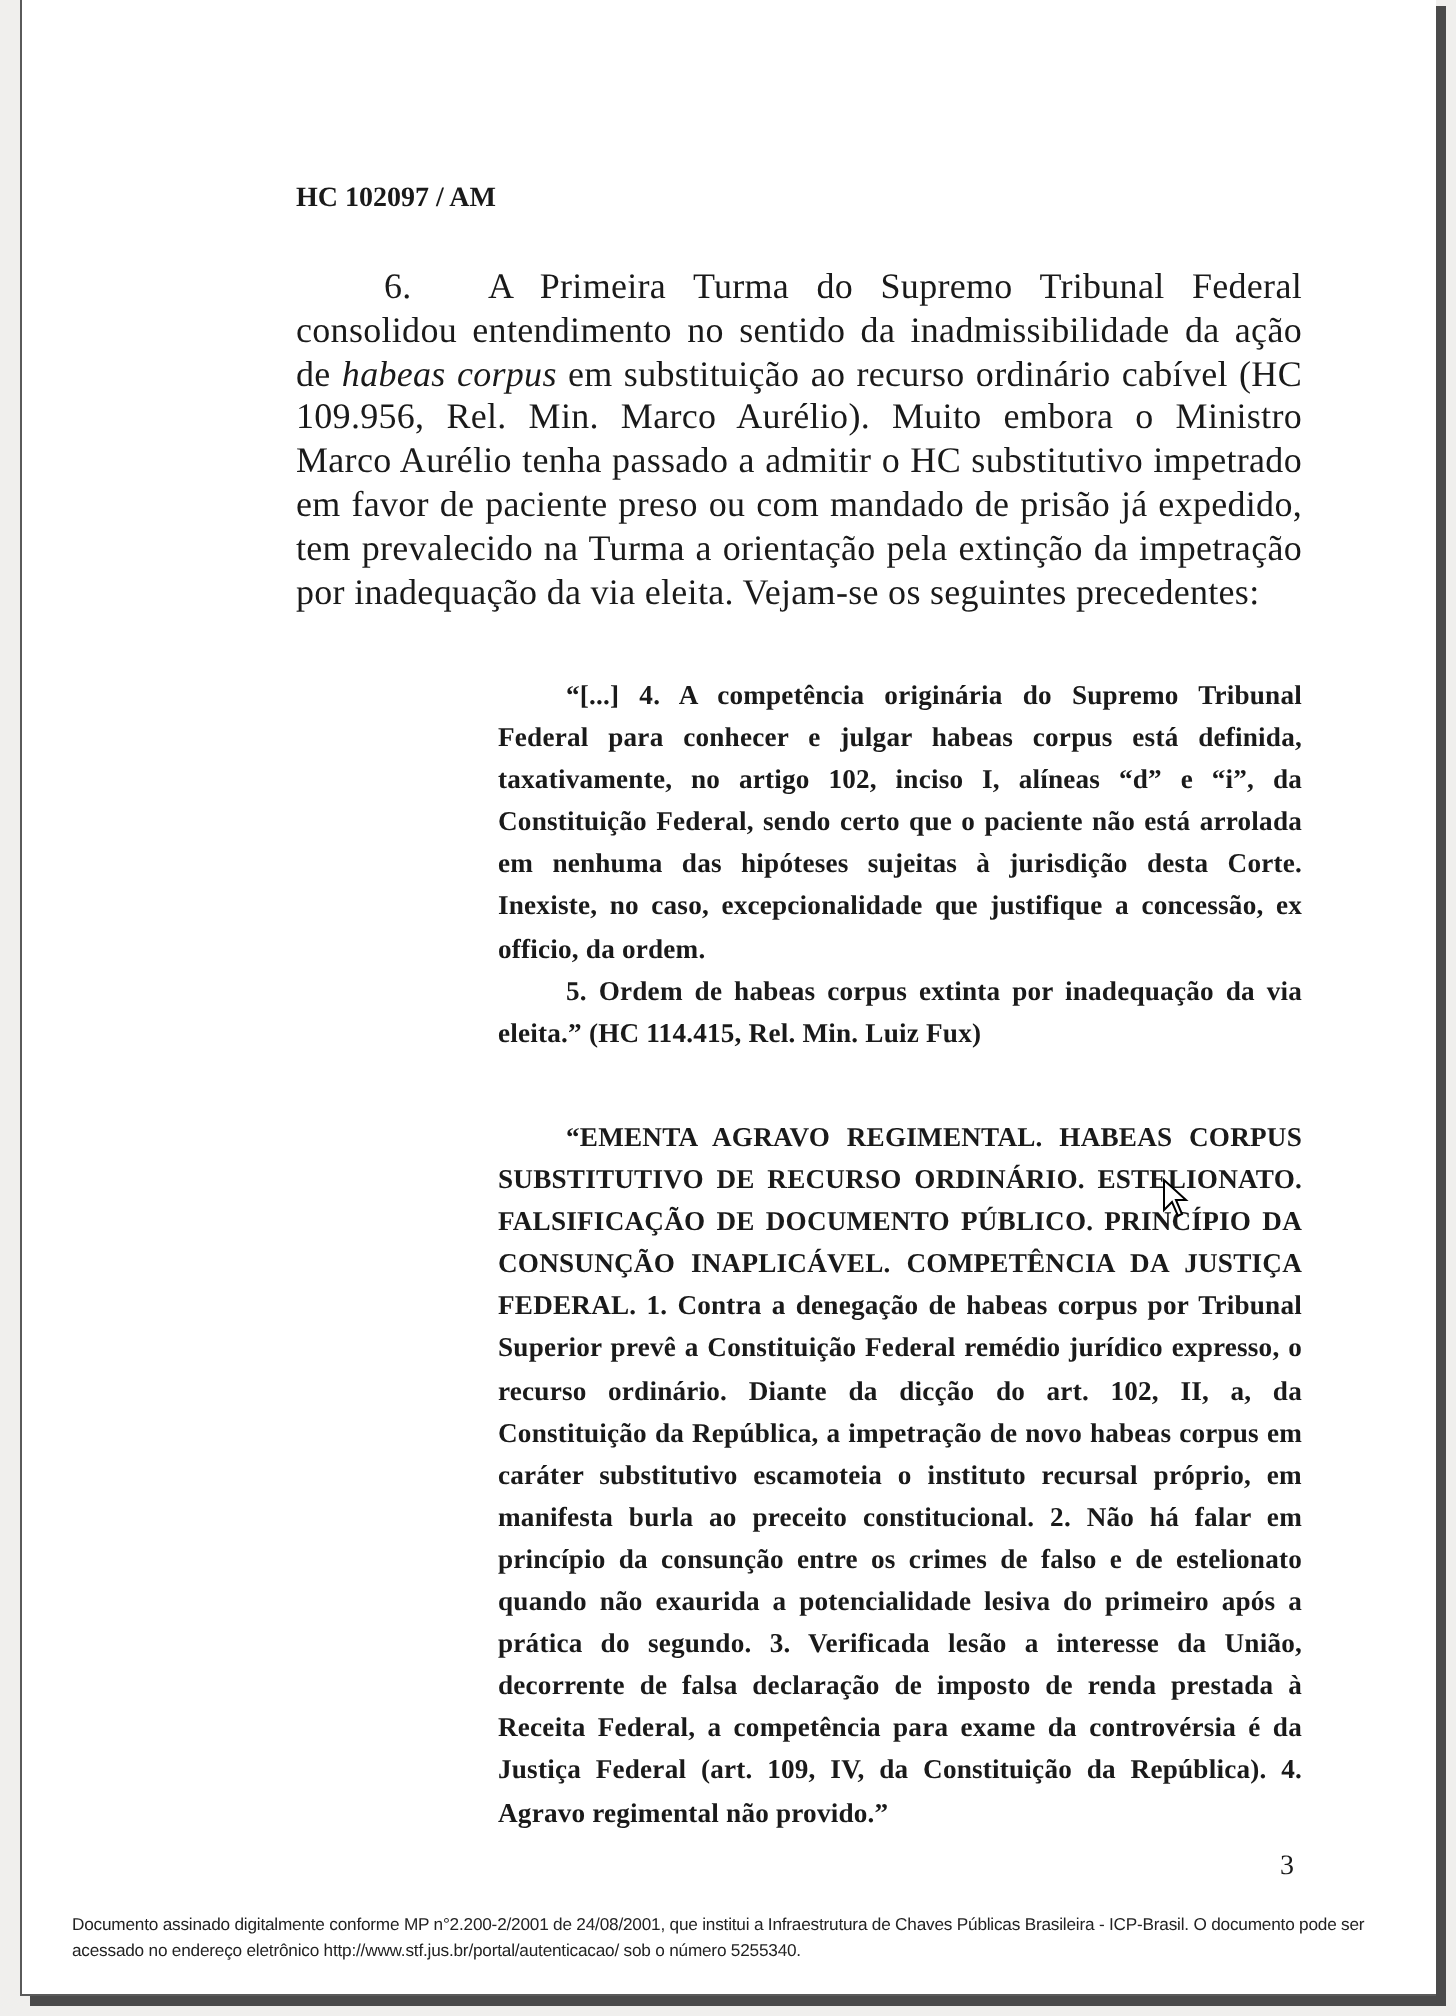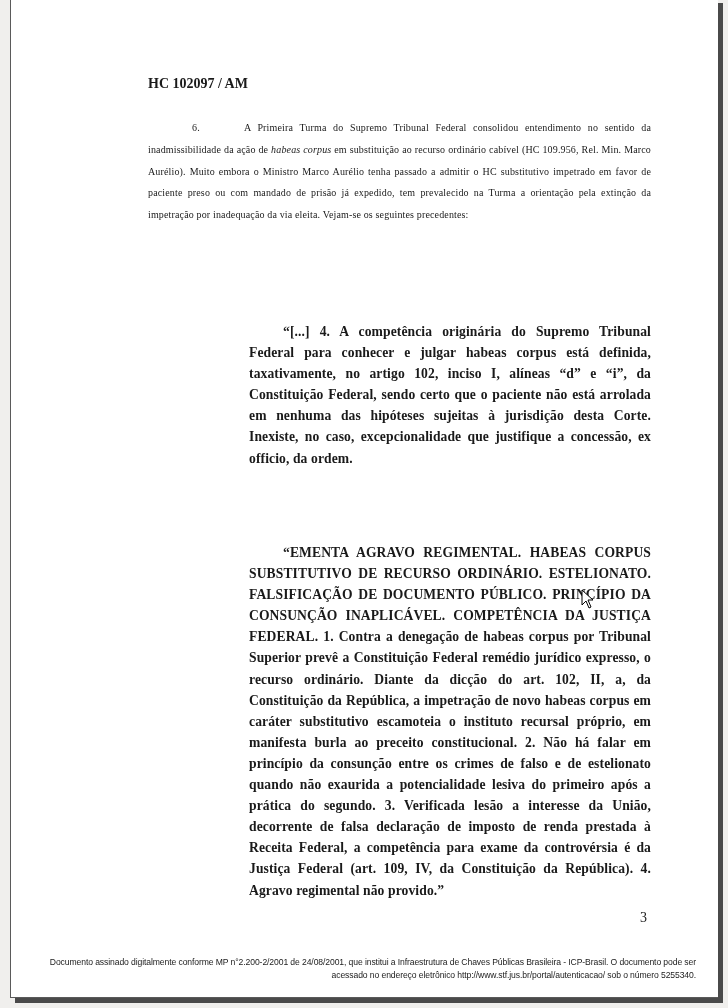--- a/index.html
+++ b/index.html
@@ -11,29 +11,29 @@
   }
   .page {
     position: absolute;
     left: 10px; top: -2px;
     width: 707px; height: 999px;
     background: #ffffff;
     border-left: 1px solid #5a5a5a;
     border-bottom: 1px solid #5a5a5a;
     box-shadow: 5px 5px 0 #4a4a4a;
   }
-  .serif { font-family: "DejaVu Serif", "Liberation Serif", serif; color: #1a1a1a; }
+  .serif { font-family: "DejaVu Serif", "Liberation Serif", serif; color: #1a1a1a; margin-top: 16px; }
   .header {
     position: absolute; left: 137px; top: 78px;
     font-size: 14px; font-weight: bold;
     font-family: "Liberation Serif", serif;
   }
   .body-par {
     position: absolute; left: 137px; top: 119px; width: 503px;
-    font-size: 10px; line-height: 21.8px;
+    font-size: 18px; line-height: 21.8px;
     text-align: justify;
     font-family: "Liberation Serif", serif;
     letter-spacing: 0.15px;
   }
   .body-par .num { display: inline-block; width: 96px; padding-left: 44px; box-sizing: border-box; }
   .quote {
     position: absolute; left: 238px; width: 402px;
     font-size: 13.6px; line-height: 21.1px;
     text-align: justify;
     font-family: "Liberation Serif", serif;
@@ -44,39 +44,39 @@
   .q2 { top: 544px; }
   .page-num {
     position: absolute; left: 629px; top: 912px;
     font-size: 14px; font-family: "Liberation Serif", serif;
   }
   .footer {
     position: absolute; left: 25px; top: 958px; width: 660px;
     font-family: "Liberation Sans", sans-serif;
     font-size: 8.6px; line-height: 12.5px; color: #222;
     letter-spacing: -0.1px;
-    text-align: right;
   }
   .cursor {
     position: absolute; left: 581px; top: 589px;
     width: 14px; height: 20px;
   }
 </style>
 </head>
 <body>
 
 <div class="page">
   <div class="header serif">HC 102097 / AM</div>
 
   <div class="body-par serif">
     <span class="num">6.</span><span>A Primeira Turma do Supremo Tribunal Federal consolidou entendimento no sentido da inadmissibilidade da ação de </span><i>habeas corpus</i><span> em substituição ao recurso ordinário cabível (HC 109.956, Rel. Min. Marco Aurélio). Muito embora o Ministro Marco Aurélio tenha passado a admitir o HC substitutivo impetrado em favor de paciente preso ou com mandado de prisão já expedido, tem prevalecido na Turma a orientação pela extinção da impetração por inadequação da via eleita. Vejam-se os seguintes precedentes:</span>
   </div>
 
   <div class="quote q1 serif">
     <p>“[...] 4. A competência originária do Supremo Tribunal Federal para conhecer e julgar habeas corpus está definida, taxativamente, no artigo 102, inciso I, alíneas “d” e “i”, da Constituição Federal, sendo certo que o paciente não está arrolada em nenhuma das hipóteses sujeitas à jurisdição desta Corte. Inexiste, no caso, excepcionalidade que justifique a concessão, ex officio, da ordem.</p>
+    <p>5. Ordem de habeas corpus extinta por inadequação da via eleita.” (HC 114.415, Rel. Min. Luiz Fux)</p>
   </div>
 
   <div class="quote q2 serif">
     <p>“EMENTA AGRAVO REGIMENTAL. HABEAS CORPUS SUBSTITUTIVO DE RECURSO ORDINÁRIO. ESTELIONATO. FALSIFICAÇÃO DE DOCUMENTO PÚBLICO. PRINCÍPIO DA CONSUNÇÃO INAPLICÁVEL. COMPETÊNCIA DA JUSTIÇA FEDERAL. 1. Contra a denegação de habeas corpus por Tribunal Superior prevê a Constituição Federal remédio jurídico expresso, o recurso ordinário. Diante da dicção do art. 102, II, a, da Constituição da República, a impetração de novo habeas corpus em caráter substitutivo escamoteia o instituto recursal próprio, em manifesta burla ao preceito constitucional. 2. Não há falar em princípio da consunção entre os crimes de falso e de estelionato quando não exaurida a potencialidade lesiva do primeiro após a prática do segundo. 3. Verificada lesão a interesse da União, decorrente de falsa declaração de imposto de renda prestada à Receita Federal, a competência para exame da controvérsia é da Justiça Federal (art. 109, IV, da Constituição da República). 4. Agravo regimental não provido.”</p>
   </div>
 
   <div class="page-num serif">3</div>
 
   <div class="footer">Documento assinado digitalmente conforme MP n°2.200-2/2001 de 24/08/2001, que institui a Infraestrutura de Chaves Públicas Brasileira - ICP-Brasil. O documento pode ser acessado no endereço eletrônico http://www.stf.jus.br/portal/autenticacao/ sob o número 5255340.</div>
 </div>

